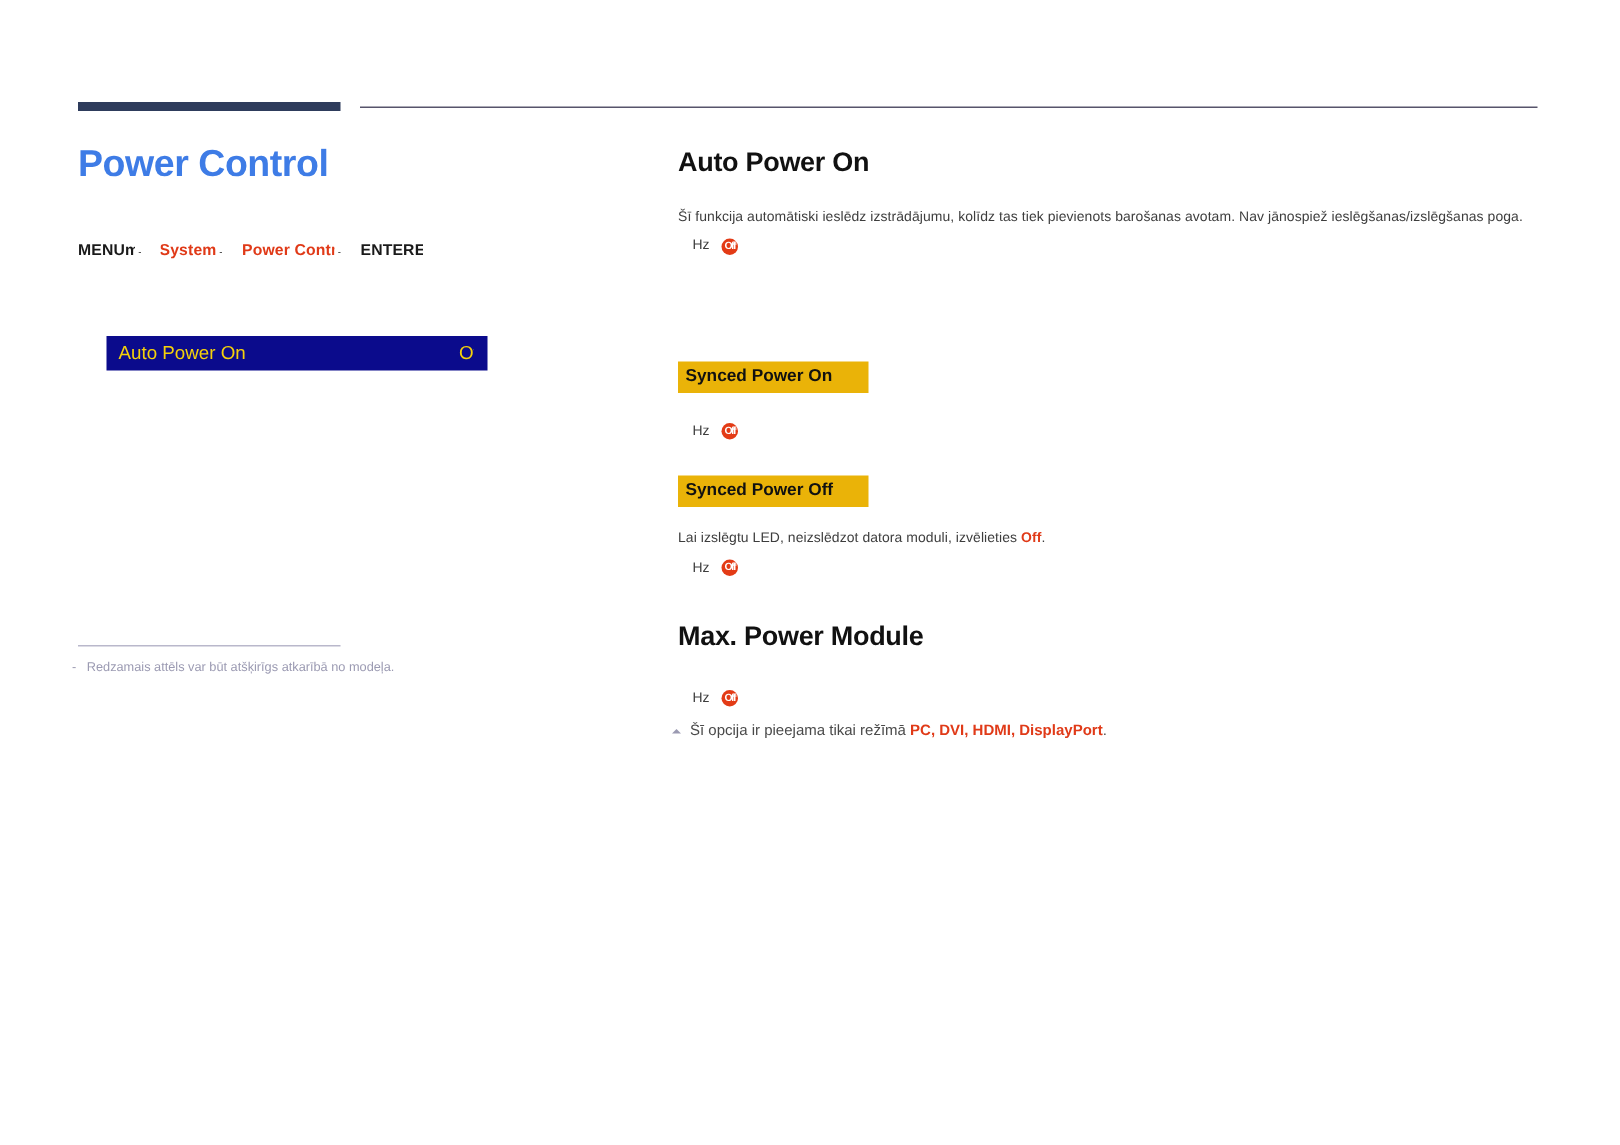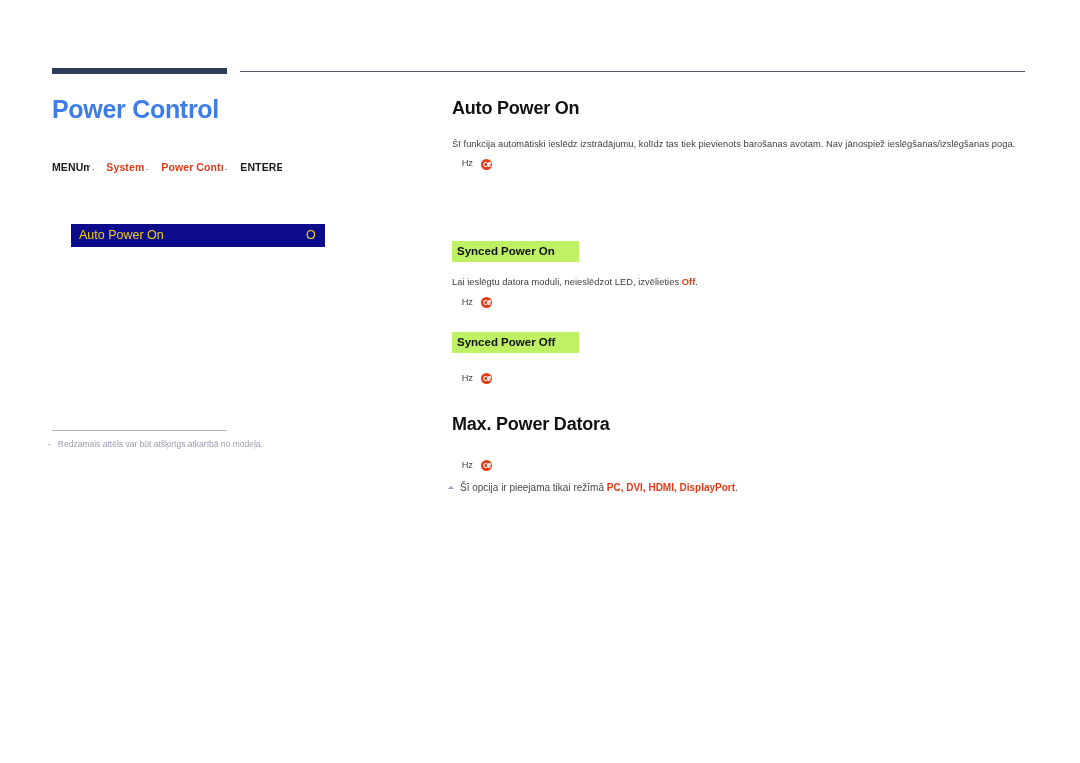--- a/index.html
+++ b/index.html
@@ -132,21 +132,21 @@
     color:#ffffff;
     font-size:7px;
     font-weight:bold;
     line-height:11px;
     text-align:center;
     letter-spacing:-1px;
     overflow:hidden;
   }
 
   .subbox{
-    background:#bef264;
+    background:#eab308;
     display:inline-block;
     padding:3px 24px 4px 5px;
     min-width:118px;
     box-sizing:border-box;
   }
   .subbox .t{
     font-size:11.5px;
     font-weight:bold;
     color:#111;
     white-space:nowrap;
@@ -220,42 +220,42 @@
     
     <div class="sec-gap1"></div>
 
     <div class="v20"></div>
 
     
     <div class="subbox">
       <span class="t">Synced Power On</span>
     </div>
     <div class="v13"></div>
-    <p class="body"><span>Lai ieslēgtu datora moduli, neieslēdzot LED, izvēlieties </span><b class="red">Off</b><span>.</span></p>
     <div class="hint">
       <span class="htxt" style="width:13px;">Hz</span>
       <span class="hint-icon">Off</span>
     </div>
 
     <div class="v24"></div>
 
     
     <div class="subbox">
       <span class="t">Synced Power Off</span>
     </div>
     <div class="v13"></div>
+    <p class="body"><span>Lai izslēgtu LED, neizslēdzot datora moduli, izvēlieties </span><b class="red">Off</b><span>.</span></p>
     <div class="hint">
       <span class="htxt" style="width:13px;">Hz</span>
       <span class="hint-icon">Off</span>
     </div>
 
     <div class="v30"></div>
 
     
-    <h2 class="sec">Max. Power Datora</h2>
+    <h2 class="sec">Max. Power Module</h2>
     <div class="sec-gap1"></div>
     <div class="hint">
       <span class="htxt" style="width:13px;">Hz</span>
       <span class="hint-icon">Off</span>
     </div>
 
     <div class="note-line"><span>Šī opcija ir pieejama tikai režīmā </span><b>PC, DVI, HDMI, DisplayPort</b><span>.</span></div>
 
   </div>
 </div>

